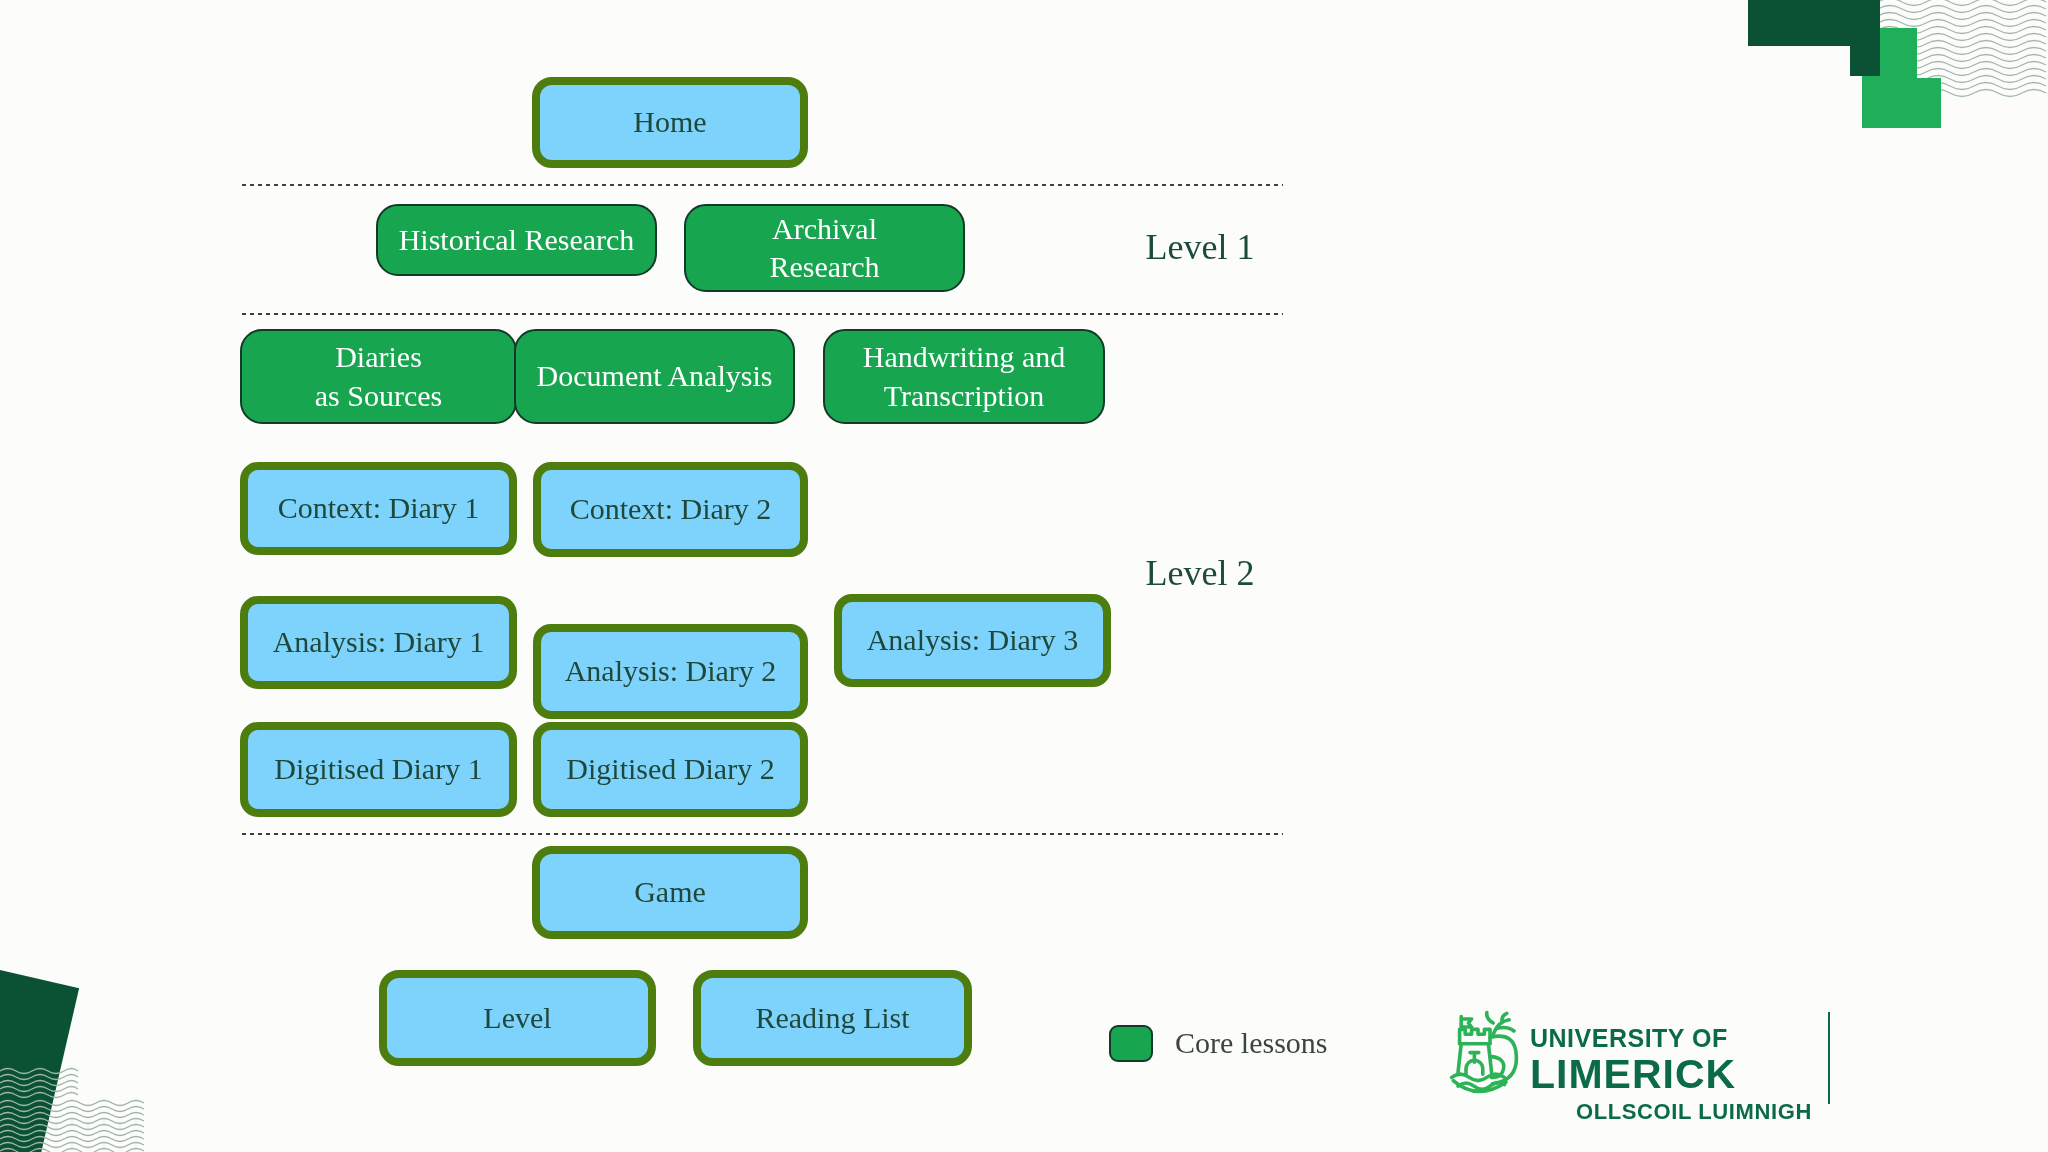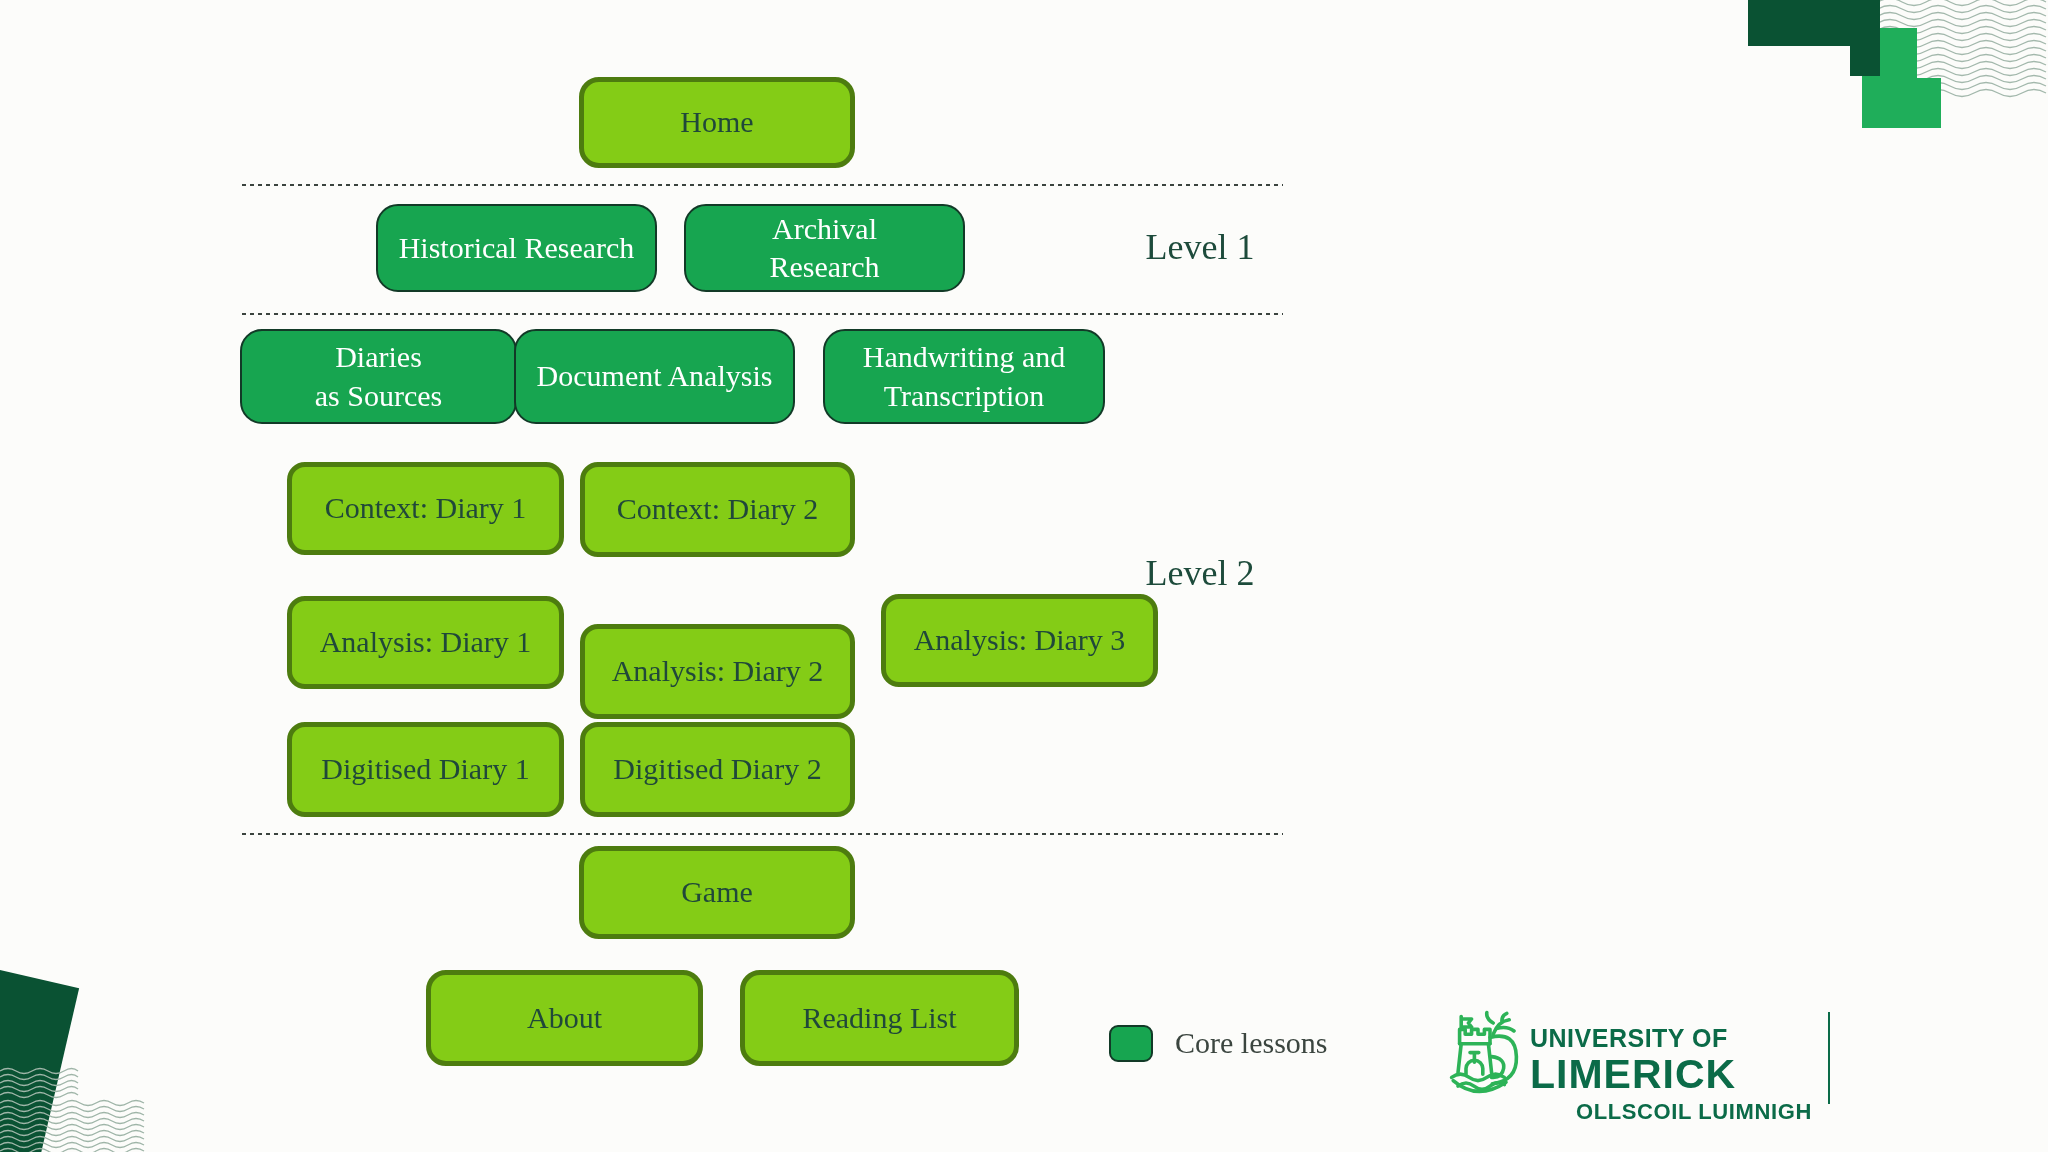--- a/index.html
+++ b/index.html
@@ -8,21 +8,21 @@
     background:#fcfcfa;
     font-family:"Liberation Serif","DejaVu Serif",serif;
   }
   
   .btn{
     position:absolute;display:flex;align-items:center;justify-content:center;
     text-align:center;box-sizing:border-box;white-space:pre-line;
     font-size:30px;line-height:1.27;cursor:pointer;
   }
   .btn.outline{
-    background:#84cc16;border:5px solid #4d7c0f;border-radius:18px;color:#20483a;margin-left:47px;
+    background:#7dd3fc;border:8px solid #4d7c0f;border-radius:18px;color:#20483a;
   }
   .btn.core{
     background:#17a550;border:2px solid #123a27;border-radius:22px;color:#ffffff;
   }
   
   .dash{
     position:absolute;height:2px;
     background-image:repeating-linear-gradient(90deg,#3a433e 0 4px,transparent 4px 8px);
   }
   
@@ -102,21 +102,21 @@
       <use href="#wlong" y="64"></use>
     <use href="#wlong" y="70"></use>
       <use href="#wlong" y="76"></use>
       <use href="#wlong" y="82"></use>
   </svg>
 
   <div class="btn outline" style="left:532px;top:77px;width:276px;height:91px;border-radius:20px;">Home</div>
 
   <div class="dash" style="left:242px;top:184px;width:1041px;"></div>
 
-  <div class="btn core" style="left:376px;top:204px;width:281px;height:88px;">Historical Research</div>
+  <div class="btn core" style="left:376px;top:204px;width:281px;height:72px;">Historical Research</div>
   <div class="btn core" style="left:684px;top:204px;width:281px;height:88px;">Archival
 Research</div>
   <div class="lvl" style="left:1110px;top:226px;">Level 1</div>
 
   <div class="dash" style="left:242px;top:313px;width:1041px;"></div>
 
   <div class="btn core" style="left:240px;top:329px;width:277px;height:95px;">Diaries
 as Sources</div>
   <div class="btn core" style="left:514px;top:329px;width:281px;height:95px;">Document Analysis</div>
   <div class="btn core" style="left:823px;top:329px;width:282px;height:95px;">Handwriting and
@@ -131,21 +131,21 @@
 
   <div class="btn outline" style="left:240px;top:722px;width:277px;height:95px;">Digitised Diary 1</div>
   <div class="btn outline" style="left:533px;top:722px;width:275px;height:95px;">Digitised Diary 2</div>
 
   <div class="lvl" style="left:1110px;top:552px;">Level 2</div>
 
   <div class="dash" style="left:242px;top:833px;width:1041px;"></div>
 
   <div class="btn outline" style="left:532px;top:846px;width:276px;height:93px;border-radius:20px;">Game</div>
 
-  <div class="btn outline" style="left:379px;top:970px;width:277px;height:96px;border-radius:20px;">About</div>
+  <div class="btn outline" style="left:379px;top:970px;width:277px;height:96px;border-radius:20px;">Level</div>
   <div class="btn outline" style="left:693px;top:970px;width:279px;height:96px;border-radius:20px;">Reading List</div>
 
   <div class="legend-swatch"></div>
   <div class="legend-label">Core lessons</div>
 
   <div class="logo">
     <svg class="crest" viewBox="0 0 100 108" fill="none" stroke="#2db357" stroke-width="4.5" stroke-linecap="round" stroke-linejoin="round">
 
       <path d="M24 22 V6 m0 3 h13 l-4 5 4 5 h-13"></path>
 

